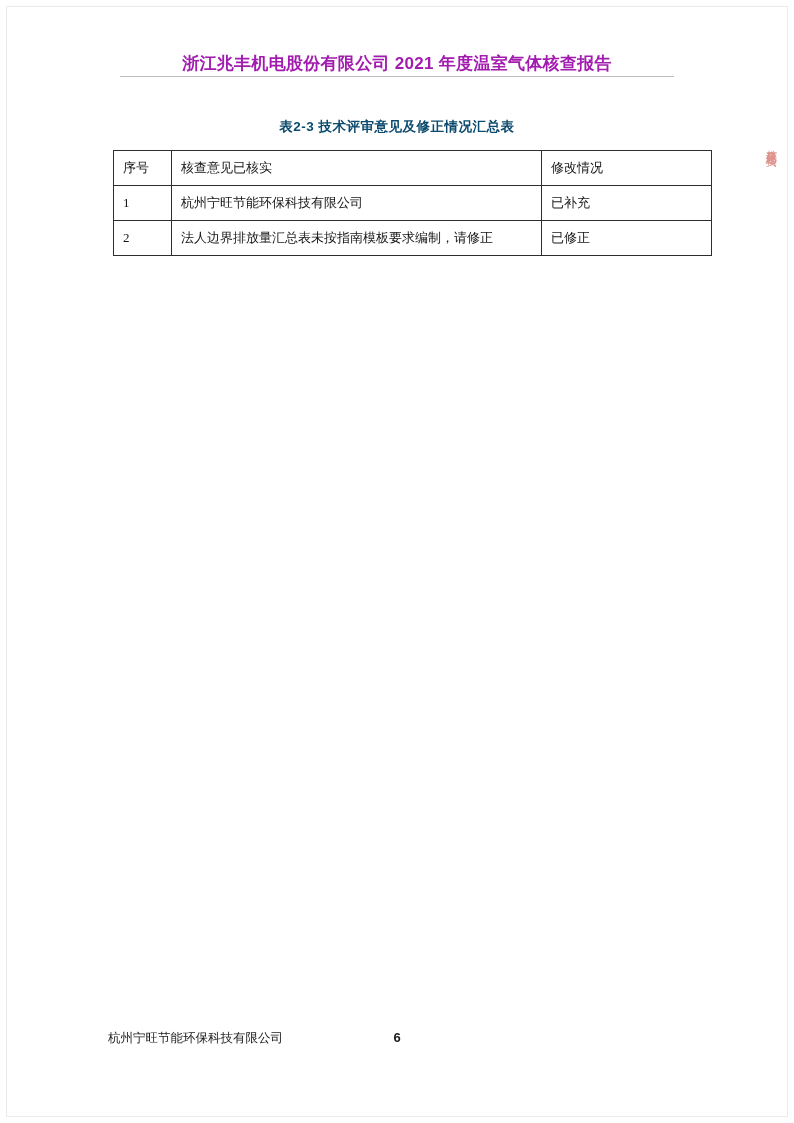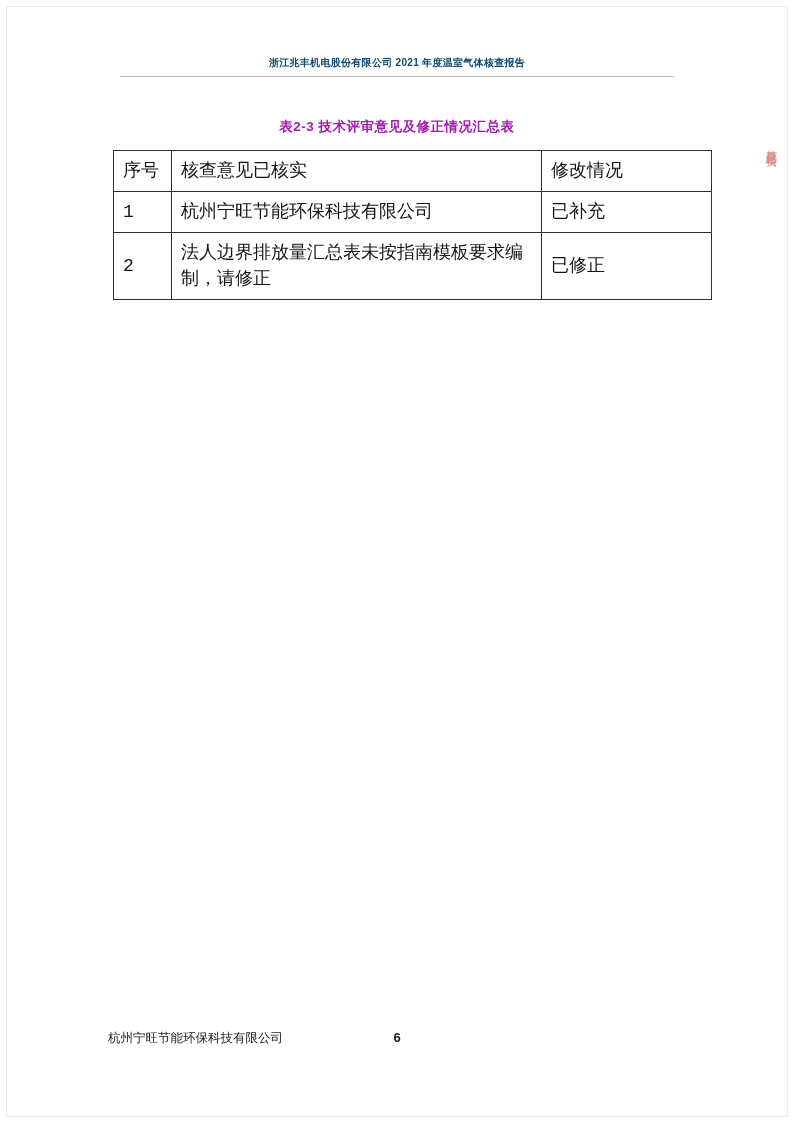--- a/index.html
+++ b/index.html
@@ -33,60 +33,60 @@
     position: absolute;
     left: 0;
     right: 0;
     top: 52px;
     text-align: center;
   }
   .header-title {
     display: inline-block;
     font-family: "Liberation Sans", "DejaVu Sans", sans-serif;
     font-weight: bold;
-    font-size: 10px;
-    color: #0c4a6e;
+    font-size: 17px;
+    color: #a21caf;
     letter-spacing: 0.3px;
   }
   .header-rule {
     position: absolute;
     left: 120px;
     right: 120px;
     top: 76px;
     height: 1px;
     background: #bdbdbd;
   }
   .table-caption {
     position: absolute;
     left: 0;
     right: 0;
     top: 118px;
     text-align: center;
     font-family: "Liberation Sans", "DejaVu Sans", sans-serif;
     font-weight: bold;
     font-size: 13.5px;
-    color: #a21caf;
+    color: #0c4a6e;
     letter-spacing: 0.5px;
   }
   .doc-table {
     position: absolute;
     left: 113px;
     top: 150px;
     width: 598px;
     border-collapse: collapse;
     table-layout: fixed;
   }
   .doc-table td {
     border: 1px solid #2e2e2e;
-    font-size: 18px;
+    font-size: 13px;
     color: #151515;
     padding: 7px 9px;
     vertical-align: middle;
     line-height: 1.45;
-    font-family: Liberation Mono, monospace;
+    font-family: Liberation Serif, serif;
   }
   .col-no { width: 58px; }
   .col-opinion { width: 370px; }
   .col-status { width: 170px; }
   .row-head td {
     height: 20px;
   }
   .row-body td {
     height: 20px;
   }

